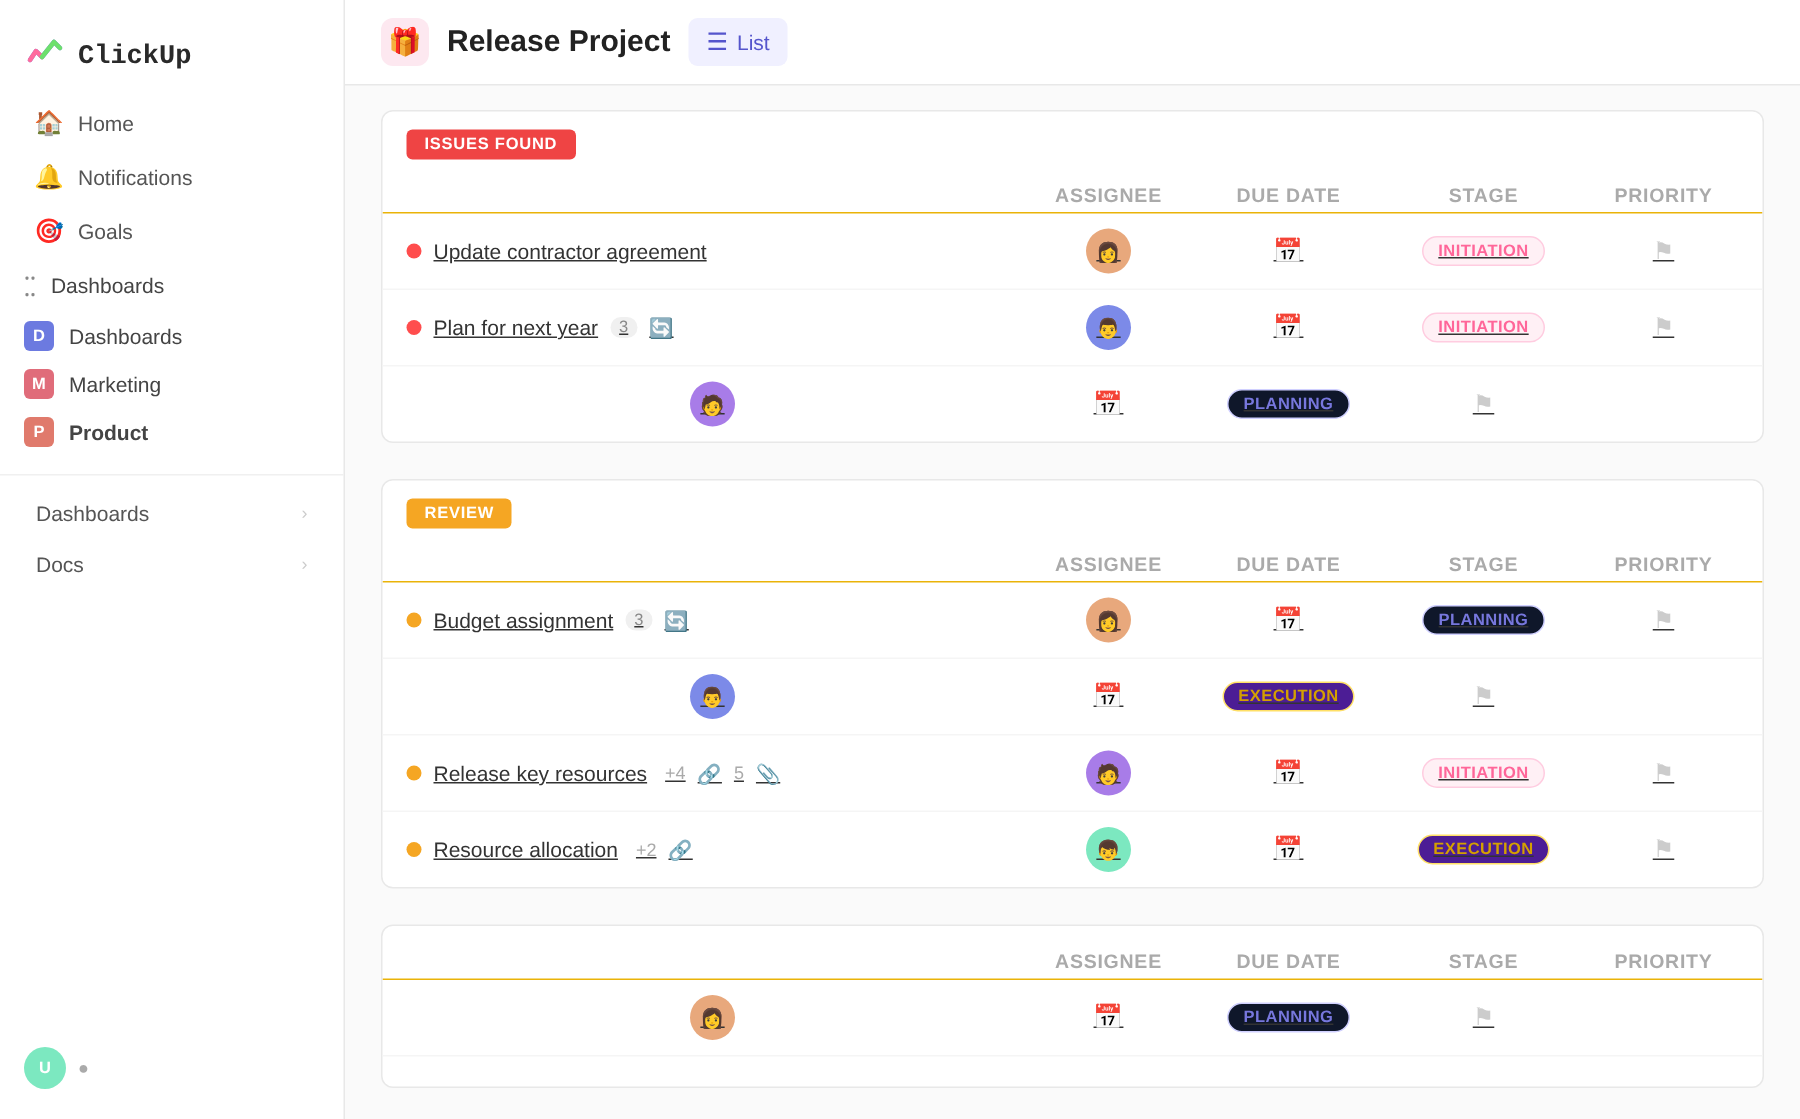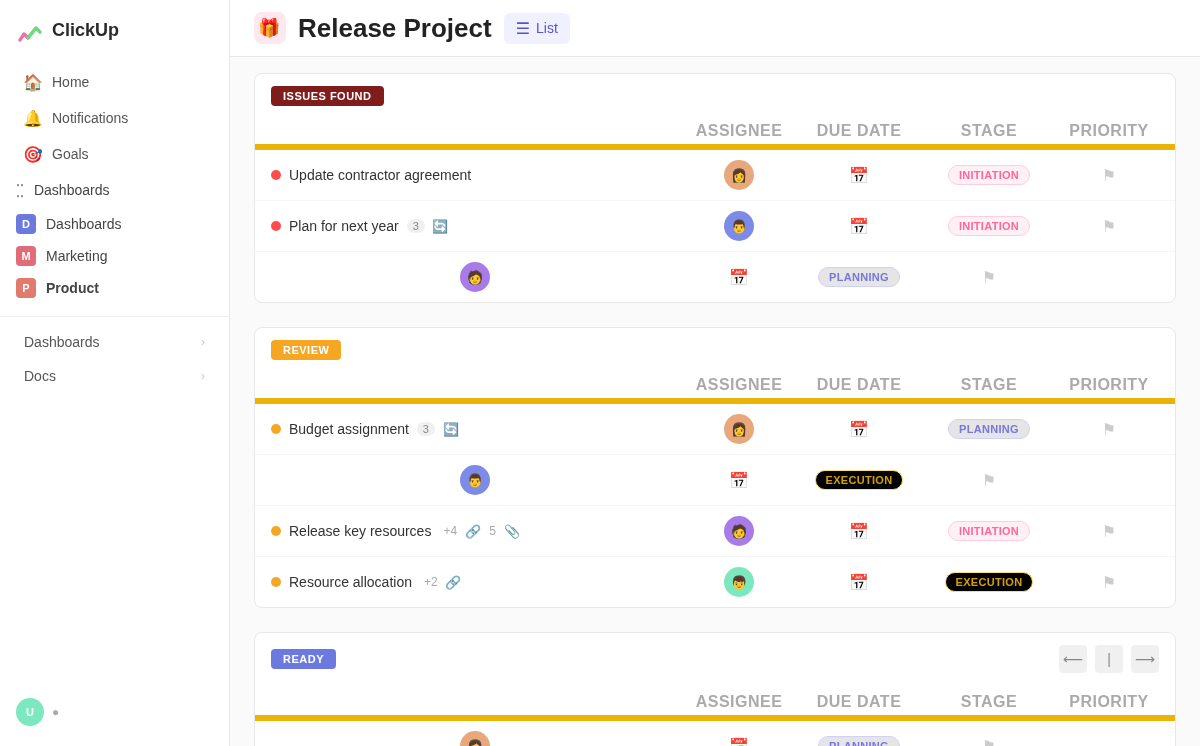--- a/index.html
+++ b/index.html
@@ -1,72 +1,72 @@
 <!DOCTYPE html>
 <html><head>
   <meta charset="utf-8">
   <style>
     * { box-sizing: border-box; margin: 0; padding: 0; }
     body { font-family: -apple-system, BlinkMacSystemFont, 'Segoe UI', sans-serif; background: #f5f5f5; display: flex; height: 746px; overflow: hidden; }
 
     
     .sidebar { width: 230px; background: #fff; border-right: 1px solid #e8e8e8; display: flex; flex-direction: column; padding: 12px 0; flex-shrink: 0; }
-    .logo { display: flex; align-items: flex-start; gap: 8px; padding: 8px 16px 16px; }
+    .logo { display: flex; align-items: flex-end; gap: 8px; padding: 8px 16px 16px; font-family: Liberation Mono, monospace; }
     .logo-icon { width: 28px; height: 28px; }
     .logo-text { font-size: 18px; font-weight: 700; color: #2a2a2a; }
     .nav-item { display: flex; align-items: center; gap: 10px; padding: 8px 16px; cursor: pointer; border-radius: 6px; margin: 1px 8px; color: #555; font-size: 14px; }
     .nav-icon { width: 18px; height: 18px; display: flex; align-items: center; justify-content: center; color: #888; font-size: 16px; }
     .spaces-header { display: flex; align-items: center; justify-content: space-between; padding: 12px 16px 6px; color: #888; font-size: 13px; font-weight: 600; text-transform: uppercase; letter-spacing: 0.5px; }
     .spaces-header .chevron { font-size: 12px; }
     .space-item { display: flex; align-items: center; gap: 10px; padding: 6px 16px; cursor: pointer; color: #444; font-size: 14px; }
     .space-dot { width: 20px; height: 20px; border-radius: 4px; display: flex; align-items: center; justify-content: center; font-size: 11px; font-weight: 700; color: #fff; flex-shrink: 0; }
     .space-item.active { font-weight: 700; }
     .section-item { display: flex; align-items: center; justify-content: space-between; padding: 8px 16px; cursor: pointer; color: #555; font-size: 14px; margin: 1px 8px; border-radius: 6px; }
 
     
     .main { flex: 1; display: flex; flex-direction: column; overflow: hidden; }
     .topbar { background: #fff; border-bottom: 1px solid #e8e8e8; padding: 12px 24px; display: flex; align-items: center; gap: 12px; }
     .project-icon { width: 32px; height: 32px; background: #fde8f0; border-radius: 8px; display: flex; align-items: center; justify-content: center; font-size: 18px; }
-    .project-title { font-size: 26px; font-weight: 700; color: #222; }
+    .project-title { font-size: 20px; font-weight: 700; color: #222; }
     .view-tab { display: flex; align-items: center; gap: 6px; padding: 6px 12px; border-radius: 6px; background: #f0f0ff; color: #5555cc; font-size: 14px; font-weight: 500; cursor: pointer; }
     .view-tab-icon { font-size: 16px; }
 
     .content { flex: 1; overflow-y: auto; padding: 16px 24px; background: #fafafa; }
 
     
     .section-group { margin-bottom: 24px; background: #fff; border-radius: 8px; border: 1px solid #e8e8e8; overflow: hidden; }
     .section-label { display: inline-block; padding: 4px 12px; border-radius: 4px; font-size: 11px; font-weight: 700; letter-spacing: 0.5px; margin: 12px 16px 0; }
-    .label-issues { background: #7f1d1d; color: #fff; }
+    .label-issues { background: #ef4444; color: #fff; }
     .label-review { background: #f5a623; color: #fff; }
     .label-ready { background: #6c7ae0; color: #fff; }
 
-    .table-header { display: grid; grid-template-columns: 1fr 120px 120px 140px 100px; padding: 8px 16px 4px; font-size: 16px; font-weight: 600; color: #aaa; letter-spacing: 0.5px; text-transform: uppercase; border-bottom: 6px solid #eab308; margin-top: 8px; }
-    .task-row { display: grid; grid-template-columns: 1fr 120px 120px 140px 100px; padding: 10px 16px; border-bottom: 1px solid #f5f5f5; align-items: center; font-size: 14px; color: #333; }
+    .table-header { display: grid; grid-template-columns: 1fr 120px 120px 140px 100px; padding: 8px 16px 4px; font-size: 13px; font-weight: 600; color: #aaa; letter-spacing: 0.5px; text-transform: uppercase; border-bottom: 1px solid #eab308; margin-top: 8px; }
+    .task-row { display: grid; grid-template-columns: 1fr 120px 120px 140px 100px; padding: 10px 16px; border-bottom: 1px solid #f5f5f5; align-items: center; font-size: 14px; color: #333; text-decoration: underline; }
     .task-row:last-child { border-bottom: none; }
     .task-name { display: flex; align-items: center; gap: 8px; }
     .task-dot { width: 10px; height: 10px; border-radius: 50%; flex-shrink: 0; }
     .dot-red { background: #ff4d4d; }
     .dot-yellow { background: #f5a623; }
     .dot-blue { background: #6c7ae0; }
     .task-text { font-size: 14px; color: #333; }
     .meta-count { background: #f0f0f0; border-radius: 10px; padding: 1px 6px; font-size: 11px; color: #888; }
 
     .avatar { width: 30px; height: 30px; border-radius: 50%; object-fit: cover; display: flex; align-items: center; justify-content: center; font-size: 13px; font-weight: 600; color: #fff; }
     .av1 { background: #e8a87c; }
     .av2 { background: #7c8ae8; }
     .av3 { background: #a87ce8; }
     .av4 { background: #7ce8c0; }
 
     .date-cell { display: flex; align-items: center; justify-content: center; }
     .cal-icon { font-size: 16px; color: #ccc; }
 
     .stage-badge { padding: 3px 10px; border-radius: 20px; font-size: 11px; font-weight: 700; letter-spacing: 0.3px; text-align: center; display: inline-block; }
     .stage-initiation { background: #fff0f5; color: #ff6699; border: 1px solid #ffcce0; }
-    .stage-planning { background: #e5e5e5; color: #7777dd; border: 1px solid #d0d0ff; text-align: center; }
-    .stage-execution { background: #000000; color: #d4a000; border: 1px solid #ffe066; }
+    .stage-planning { background: #0f172a; color: #7777dd; border: 1px solid #d0d0ff; text-align: center; }
+    .stage-execution { background: #4c1d95; color: #d4a000; border: 1px solid #ffe066; }
 
     .priority-cell { display: flex; align-items: center; justify-content: center; }
     .priority-icon { font-size: 16px; color: #ccc; }
 
     .ready-toolbar { display: flex; align-items: center; gap: 8px; padding: 4px 0; }
     .toolbar-btn { width: 28px; height: 28px; border-radius: 4px; background: #f0f0f0; display: flex; align-items: center; justify-content: center; font-size: 14px; color: #888; cursor: pointer; }
   </style>
 </head>
 <body>
 
@@ -306,28 +306,20 @@
         <div style="display:flex;justify-content:center;">
           <span class="stage-badge stage-execution">EXECUTION</span>
         </div>
         <div class="priority-cell">
           <span class="priority-icon">⚑</span>
         </div>
       </div>
     </div>
 
     <div class="section-group">
-      <div style="display:flex;align-items:center;justify-content:space-between;padding:8px 16px 0;">
-        <span class="section-label label-ready" style="margin:0;">READY</span>
-        <div class="ready-toolbar">
-          <div class="toolbar-btn">⟵</div>
-          <div class="toolbar-btn">|</div>
-          <div class="toolbar-btn">⟶</div>
-        </div>
-      </div>
       <div class="table-header">
         <span></span>
         <span style="text-align:center;">ASSIGNEE</span>
         <span style="text-align:center;">DUE DATE</span>
         <span style="text-align:center;">STAGE</span>
         <span style="text-align:center;">PRIORITY</span>
       </div>
 
       <div class="task-row">
         <div style="display:flex;justify-content:center;">

